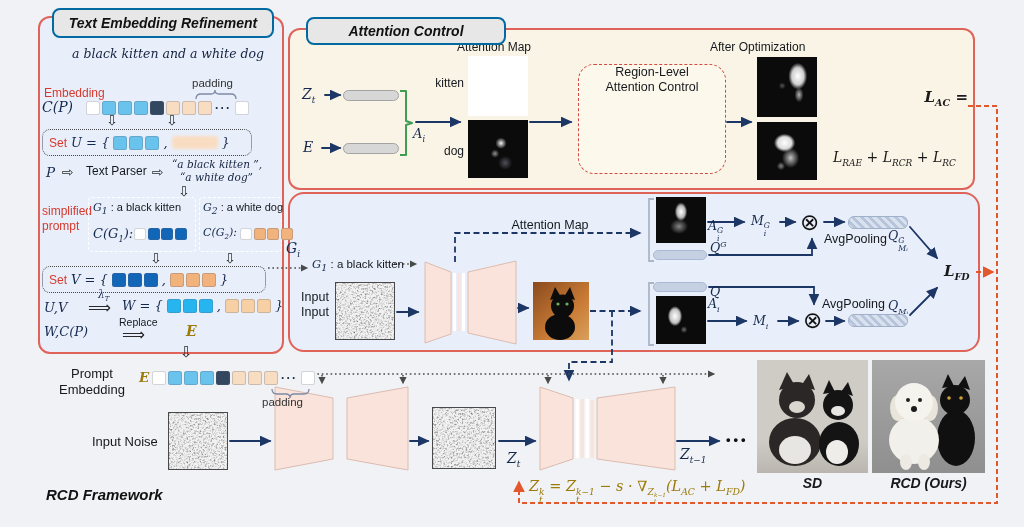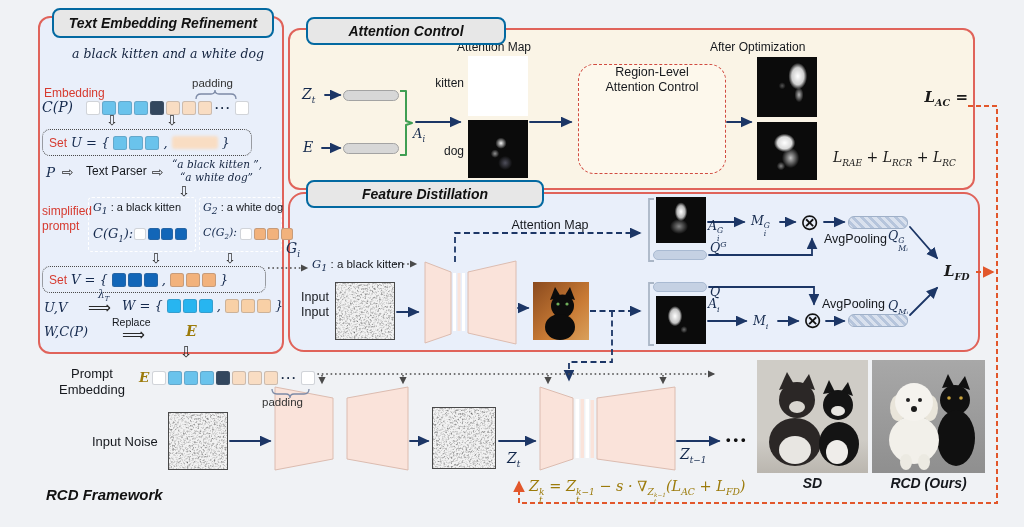--- a/index.html
+++ b/index.html
@@ -54,23 +54,20 @@
   <div class="panel" style="left:38px;top:16px;width:246px;height:338px;background:#e9effa;"></div>
   <div class="panel" style="left:288px;top:28px;width:687px;height:162px;background:#faf4e6;"></div>
   <div class="panel" style="left:288px;top:192px;width:692px;height:160px;background:#e9effa;border-radius:16px;"></div>
 
   <div class="badge" style="left:52px;top:8px;width:222px;height:30px;">
       <span>Text Embedding Refinement</span>
     </div>
   <div class="badge" style="left:306px;top:17px;width:200px;height:28px;">
       <span>Attention Control</span>
     </div>
-  <div class="badge" style="left:306px;top:180px;width:238px;height:28px;">
-      <span>Feature Distillation</span>
-    </div>
 
   <svg class="svgl" width="1024" height="527">
     <defs>
       <marker id="mN" markerWidth="8" markerHeight="8" refX="5.6" refY="3" orient="auto">
         <path d="M0,0 L6.5,3 L0,6 Z" fill="#1c3666"></path>
         </marker>
       <marker id="mG" markerWidth="7" markerHeight="7" refX="4.2" refY="2.5" orient="auto">
         <path d="M0,0 L5,2.5 L0,5 Z" fill="#4a4a4a"></path>
         </marker>
       <marker id="mO" markerWidth="8" markerHeight="8" refX="5.2" refY="3" orient="auto">
@@ -275,21 +272,21 @@
     <span class="m navy" style="font-size:13px;">,</span>
     <span class="tokrow">
         <span class="tok tok-lorange" style="background: rgb(248, 208, 166);"></span>
         <span class="tok tok-lorange" style="background: rgb(248, 208, 166);"></span>
         <span class="tok tok-lorange" style="background: rgb(248, 208, 166);"></span>
       </span>
     <span class="m navy" style="font-size:13px;">}</span>
   </div>
 
   <div class="abs z3 m navy" style="left:44px;top:324px;font-size:13px;">W,C(P)</div>
-  <div class="abs z3" style="left:112px;top:316px;font-size:10.5px;">Replace</div>
+  <div class="abs z3" style="left:119px;top:316px;font-size:10.5px;">Replace</div>
   <div class="blockarrow" style="left:122px;top:327px;font-size:16px;">⟹</div>
   <div class="abs z3 m gold bold" style="left:186px;top:323px;font-size:14px;">E</div>
   <div class="blockarrow" style="left:180px;top:345px;font-size:15px;">⇩</div>
 
   <div class="abs z3 m navy" style="left:302px;top:86px;font-size:14px;">
     <span>Z</span><sub>t</sub>
   </div>
   <div class="bar-gray" style="left:343px;top:90px;width:56px;height:11px;"></div>
   <div class="abs z3 m navy" style="left:303px;top:139px;font-size:14px;">E</div>
   <div class="bar-gray" style="left:343px;top:143px;width:56px;height:11px;"></div>

